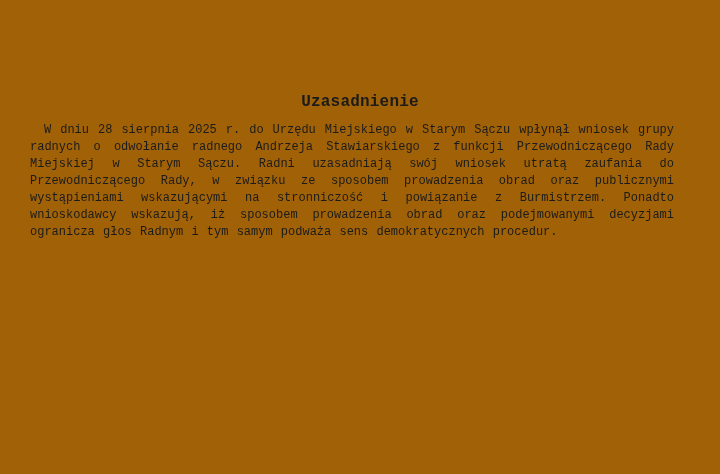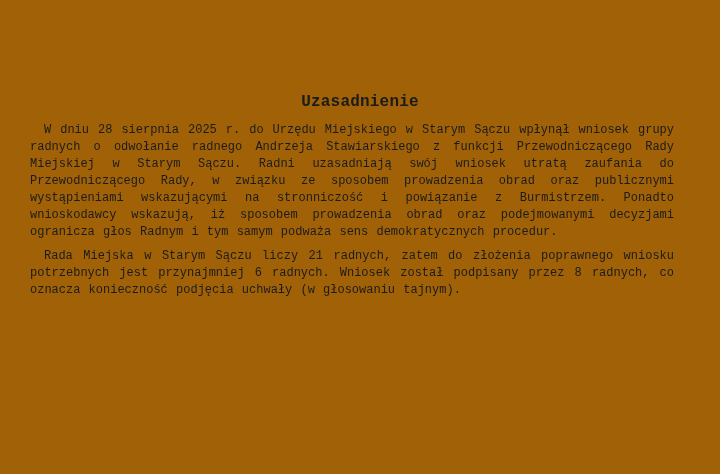--- a/index.html
+++ b/index.html
@@ -36,15 +36,14 @@
     word-spacing: 1px;
   }
 </style>
 </head>
 <body>
 
 <div class="page">
   <div class="doc-content">
     <h1 class="doc-title">Uzasadnienie</h1>
     <p class="doc-paragraph">W dniu 28 sierpnia 2025 r. do Urzędu Miejskiego w Starym Sączu wpłynął wniosek grupy radnych o odwołanie radnego Andrzeja Stawiarskiego z funkcji Przewodniczącego Rady Miejskiej w Starym Sączu. Radni uzasadniają swój wniosek utratą zaufania do Przewodniczącego Rady, w związku ze sposobem prowadzenia obrad oraz publicznymi wystąpieniami wskazującymi na stronniczość i powiązanie z Burmistrzem. Ponadto wnioskodawcy wskazują, iż sposobem prowadzenia obrad oraz podejmowanymi decyzjami ogranicza głos Radnym i tym samym podważa sens demokratycznych procedur.</p>
-    <p class="doc-paragraph">Rada Miejska w Starym Sączu liczy 21 radnych, zatem do złożenia poprawnego wniosku potrzebnych jest przynajmniej 6 radnych. Wniosek został podpisany przez 8 radnych, co oznacza konieczność podjęcia uchwały (w głosowaniu tajnym).</p>
   </div>
 </div>
 
 </body></html>

